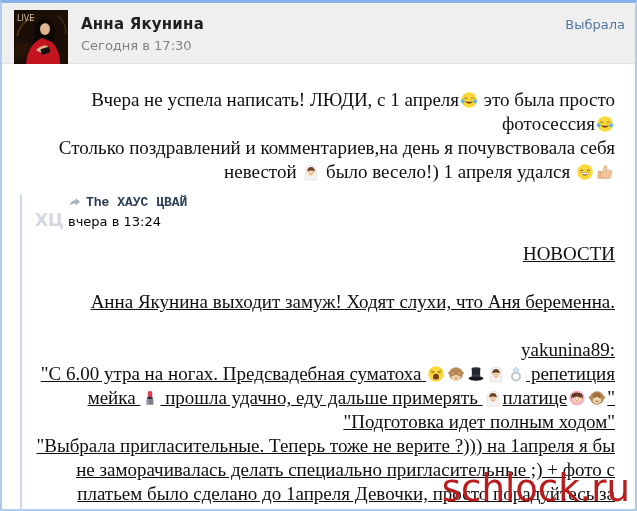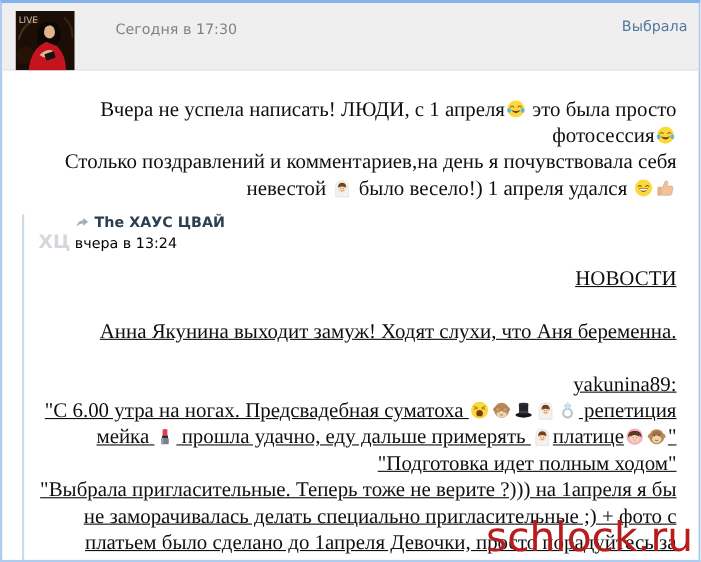--- a/index.html
+++ b/index.html
@@ -13,39 +13,38 @@
     overflow:hidden;
     font-family:"DejaVu Sans","Liberation Sans",sans-serif;
   }
   .header{
     display:flex;align-items:flex-start;
     background:#efefef;
     border-bottom:1px solid #e2e2e2;
     height:61px;
     padding:7px 10px 0 12px;
     box-sizing:border-box;
-    gap:24px;
   }
   .avatar{width:54px;height:54px;flex:0 0 auto;margin-right:13px;overflow:hidden;}
   .avatar svg{display:block;width:54px;height:54px;}
   .header-col{padding-top:5px;}
   .author{font-size:15px;font-weight:700;color:#1f1f1f;letter-spacing:.2px;}
   .subtime{font-size:13px;color:#828282;margin-top:5px;}
   .close{margin-left:auto;padding-top:7px;font-size:13px;color:#54779e;cursor:pointer;text-decoration:none;}
   .content{padding:24px 20px 0 18px;}
   .serif{
     font-family:"Liberation Serif","DejaVu Serif",serif;
     font-size:19px;line-height:24px;color:#0f0f0f;text-align:right;
   }
   .emoji{display:inline-block;width:18px;height:18px;vertical-align:-3px;margin:0 1px;}
   .emoji svg{display:block;width:18px;height:18px;}
   .repost{margin-top:11px;border-left:2px solid #ccdae8;padding-left:13px;}
   .repost-header{display:flex;align-items:flex-end;margin-bottom:13px;}
   .repost-avatar{width:33px;flex:0 0 auto;font-size:17px;font-weight:700;color:#d2d8de;line-height:1;padding-top:4px;}
-  .repost-author-row{display:flex;align-items:center;}
+  .repost-author-row{display:flex;align-items:center;font-family:Liberation Mono, monospace;}
   .repost-icon{width:13px;height:13px;margin-right:5px;display:inline-block;}
   .repost-icon svg{display:block;width:13px;height:13px;}
   .repost-author{font-size:13px;font-weight:700;color:#2b3f52;text-decoration:none;}
   .repost-time{font-size:13px;color:#000000;margin-top:4px;}
   .repost-body .para{margin:0 0 24px 0;text-decoration:underline;}
   .repost-body .para:last-child{margin-bottom:0;}
   .watermark{
     position:absolute;right:5px;bottom:2px;
     font-size:37px;line-height:1;color:#b91c1c;
     font-family:"DejaVu Sans",sans-serif;
@@ -66,20 +65,21 @@
         <path d="M20 22q0-12 11-12 10 0 10 11 0 6-3 9l-18 4z" fill="#0e0805"></path>
         <ellipse cx="31" cy="19" rx="5" ry="6" fill="#dfb38f"></ellipse>
         <path d="M25 16q2-7 8-6l4 3q-6-2-12 3z" fill="#0e0805"></path>
         <path d="M12 54q2-20 16-26l10 4q8 8 8 22z" fill="#c41420"></path>
         <path d="M22 40q6-6 12-4l-2 6q-5 2-10-2z" fill="#dfb38f"></path>
         <rect x="27" y="38" width="9" height="6" rx="1" fill="#141414" transform="rotate(-18 31 41)"></rect>
         <text x="3" y="11" font-size="8" fill="#e8d8c8" opacity="0.85">LIVE</text>
       </svg>
     </div>
     <div class="header-col">
+      <div class="author">Анна Якунина</div>
       <div class="subtime">Сегодня в 17:30</div>
     </div>
     <a class="close">Выбрала</a>
   </div>
 
   <div class="content">
     <div class="serif">Вчера не успела написать! ЛЮДИ, с 1 апреля<span class="emoji"><svg viewBox="0 0 20 20">
             <circle cx="10" cy="10" r="8.6" fill="#fcd93a"></circle>
             <path d="M4.6 8.2q1.6-2.2 3.2 0" stroke="#8a6d1a" fill="none" stroke-width="1.1" stroke-linecap="round"></path>
             <path d="M12.2 8.2q1.6-2.2 3.2 0" stroke="#8a6d1a" fill="none" stroke-width="1.1" stroke-linecap="round"></path>

